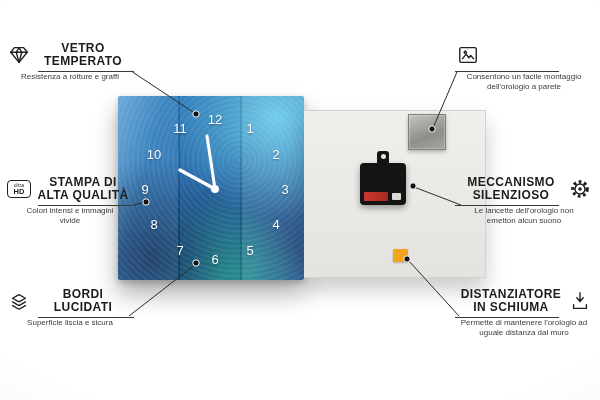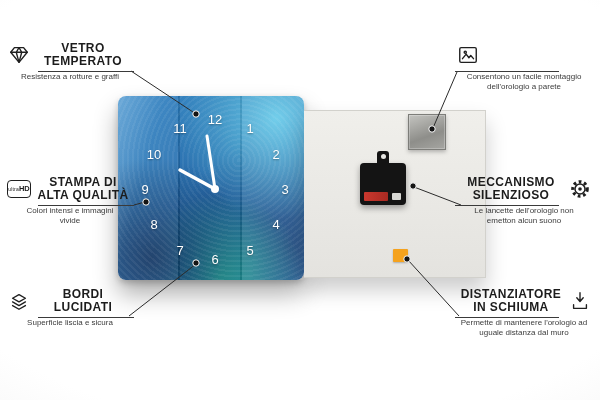--- a/index.html
+++ b/index.html
@@ -3,21 +3,21 @@
 <meta charset="utf-8">
 <style>
   html,body{margin:0;padding:0;}
   body{font-family:"Liberation Sans",sans-serif;}
   .page{
     position:relative;width:600px;height:400px;overflow:hidden;
     background:radial-gradient(ellipse 130% 120% at 50% 45%, #ffffff 52%, #efefef 82%, #d9d9d9 100%);
   }
   
   .glass-panel{
-    position:absolute;left:118px;top:96px;width:186px;height:184px;border-radius:8px;
+    position:absolute;left:118px;top:96px;width:186px;height:184px;border-radius:2px;
     box-shadow:0 14px 24px rgba(0,0,0,0.32), 0 3px 6px rgba(0,0,0,0.2);
     background:
       repeating-radial-gradient(circle at 65% 35%, rgba(255,255,255,0.06) 0 2px, rgba(0,0,0,0.0) 2px 5px),
       radial-gradient(circle at 18% 88%, #0b2f5e 0%, rgba(11,47,94,0) 45%),
       radial-gradient(circle at 55% 98%, #1f9e8e 0%, rgba(31,158,142,0) 40%),
       radial-gradient(circle at 85% 12%, #5fc7e8 0%, rgba(95,199,232,0) 45%),
       radial-gradient(circle at 92% 82%, #123e77 0%, rgba(18,62,119,0) 50%),
       linear-gradient(120deg, #2f86c8, #1b5fa0 55%, #2a79bb);
   }
   .glass-sheen{
@@ -77,21 +77,21 @@
   .co-title{flex:1;text-align:center;font-size:12px;font-weight:bold;letter-spacing:0.4px;line-height:13px;}
   .co-underline{height:1px;background:#3a3a3a;margin-top:3px;}
   .callout.left .co-underline{margin-left:32px;}
   .callout.right .co-underline{margin-right:34px;}
   .co-desc{font-size:8px;line-height:10px;color:#3b3b3b;text-align:center;margin-top:0;}
   .callout.left .co-desc{padding:0 14px;}
   .callout.right .co-desc{padding:0 4px;}
   
   .uhd-badge{
     width:24px;height:18px;border:1.5px solid #1f1f1f;border-radius:4px;box-sizing:border-box;
-    display:flex;flex-direction:row;align-items:center;justify-content:center;line-height:1;
+    display:flex;flex-direction:column;align-items:center;justify-content:center;line-height:1;
   }
   .uhd-top{font-size:5px;letter-spacing:0.2px;}
   .uhd-bottom{font-size:7.5px;font-weight:bold;}
   .ico{stroke:#1f1f1f;fill:none;stroke-width:1.5;stroke-linecap:round;stroke-linejoin:round;}
 </style>
 </head>
 <body>
 
 <div class="page">
 

